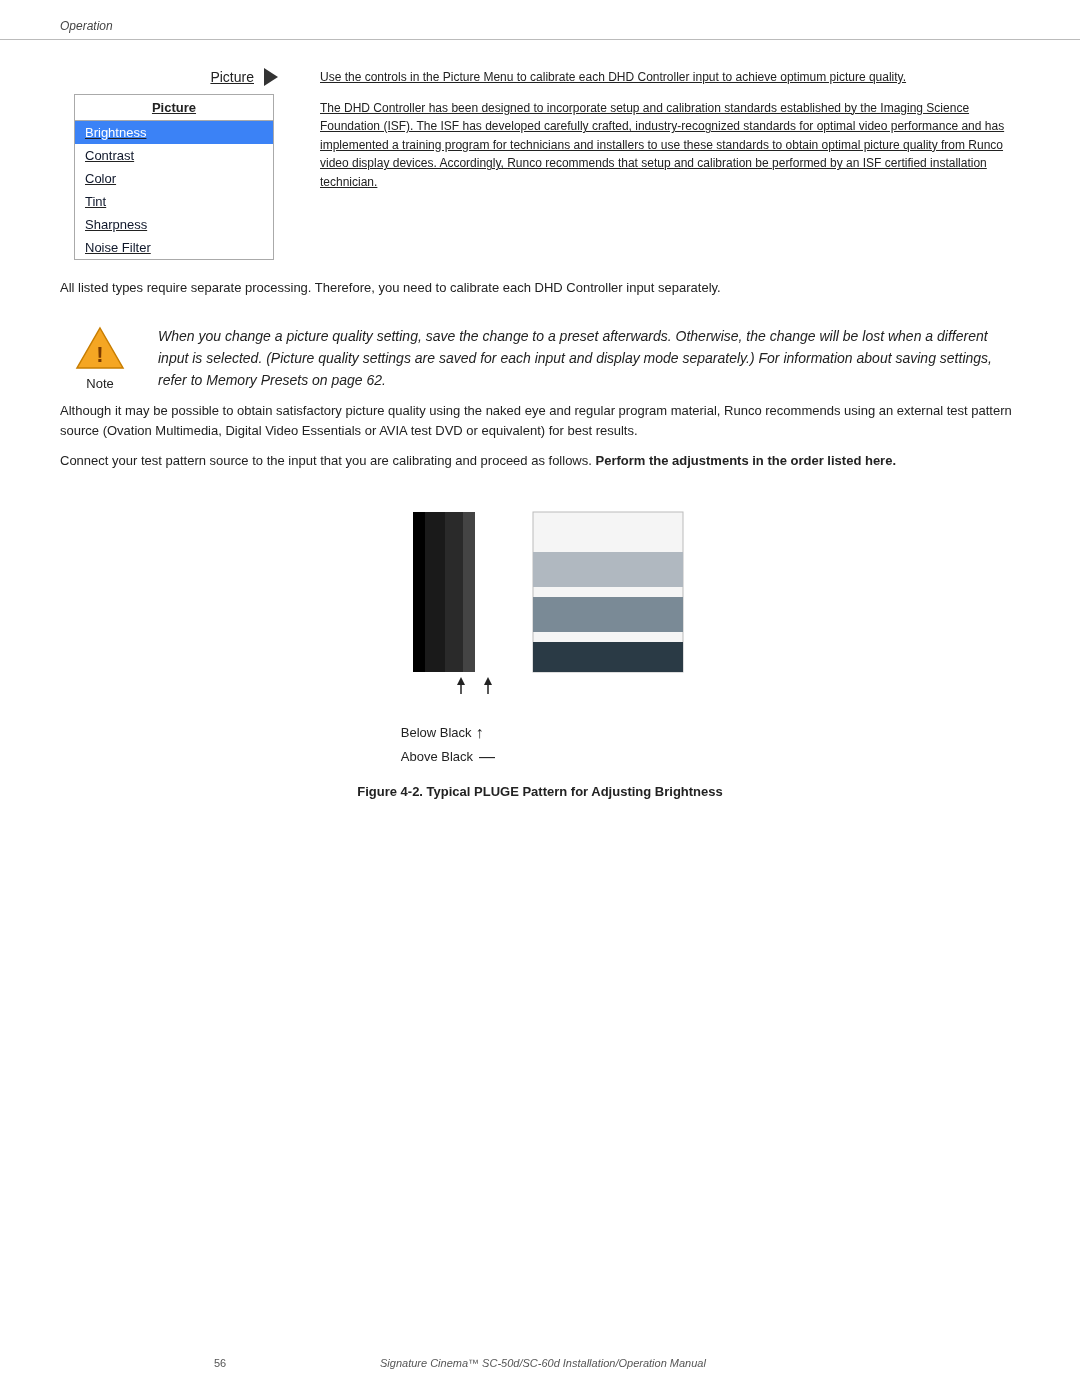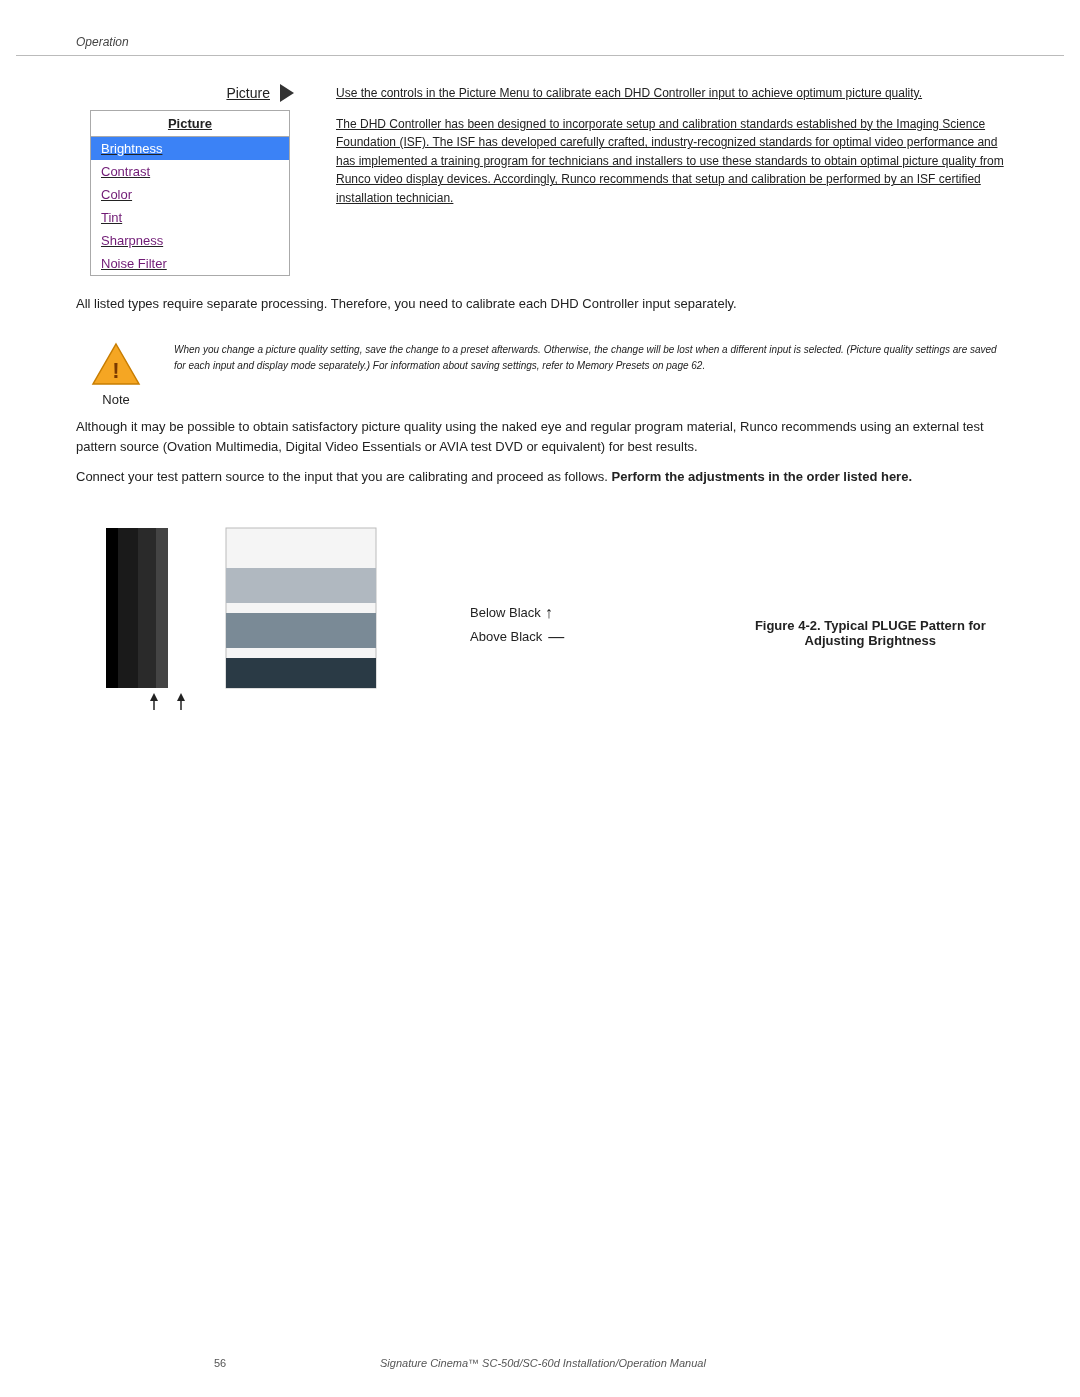--- a/index.html
+++ b/index.html
@@ -8,21 +8,21 @@
       font-size: 13px;
       background: #fff;
       color: #222;
       width: 1080px;
       min-height: 1397px;
       position: relative;
     }
     .page {
       width: 1080px;
       min-height: 1397px;
-      padding: 16px;
+      padding: 0;
       position: relative;
     }
     
     .top-header {
       padding: 18px 60px 6px 60px;
       border-bottom: 1px solid #bbb;
       margin-bottom: 0;
     }
     .operation-label {
       font-style: italic;
@@ -83,21 +83,21 @@
       background: #fff;
       font-weight: bold;
       font-size: 13px;
       padding: 5px 10px;
       text-align: center;
       border-bottom: 1px solid #aaa;
     }
     .menu-item {
       padding: 4px 10px;
       font-size: 13px;
-      color: #701a75;
+      color: #0f172a;
       cursor: pointer;
     }
     .menu-item.active {
       background: #3b82f6;
       color: #fff;
     }
     
     .right-col {
       flex: 1;
       display: flex;
@@ -130,21 +130,21 @@
       margin-bottom: 4px;
     }
     .note-label {
       font-size: 13px;
       color: #222;
       font-weight: normal;
       margin-top: 2px;
     }
     .note-text {
       font-style: italic;
-      font-size: 10px;
+      font-size: 14px;
       line-height: 1.55;
       color: #222;
       flex: 1;
     }
     
     .body-text {
       font-size: 13px;
       line-height: 1.55;
       color: #222;
       margin-bottom: 10px;
@@ -154,23 +154,23 @@
     }
     
     .diagram-area {
       display: flex;
       flex-direction: column;
       align-items: center;
       margin: 20px 0 8px 0;
     }
     .pluge-figure {
       display: flex;
-      align-items: center;
-      position: relative;
-      gap: 36px;
+      flex-direction: column;
+      align-items: flex-end;
+      position: relative;
     }
     .pluge-svg-container {
       position: relative;
       width: 340px;
       height: 220px;
     }
     .pluge-labels {
       width: 340px;
       position: relative;
       margin-top: 2px;

